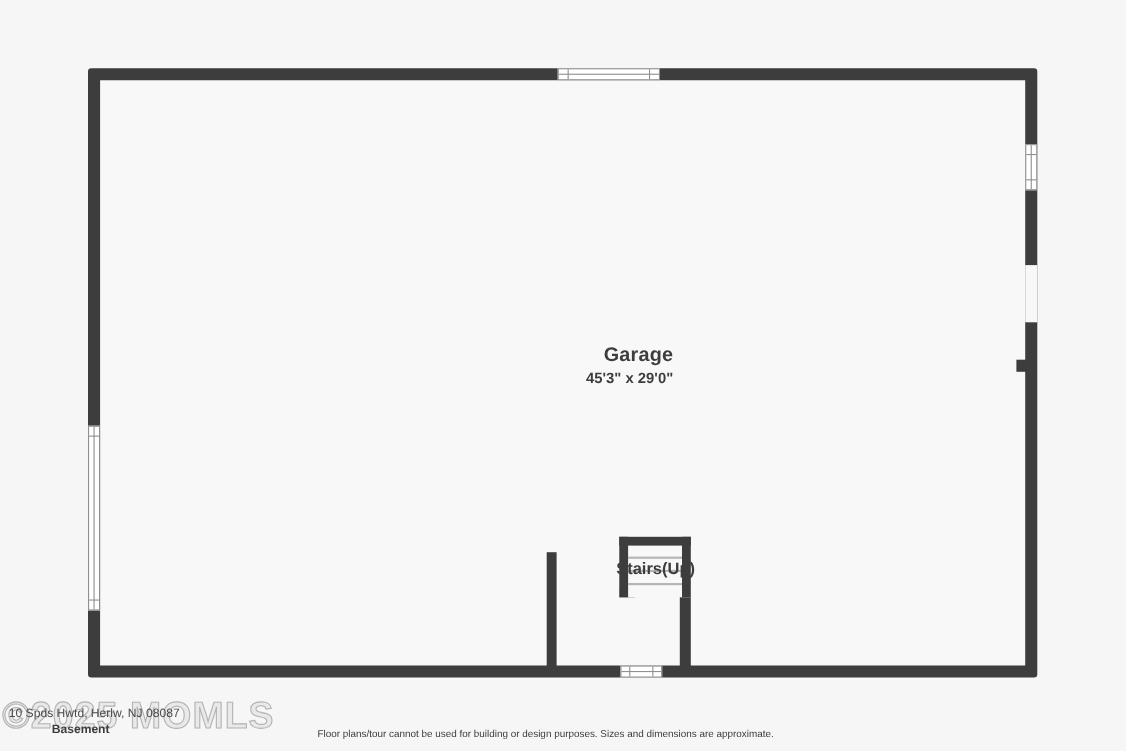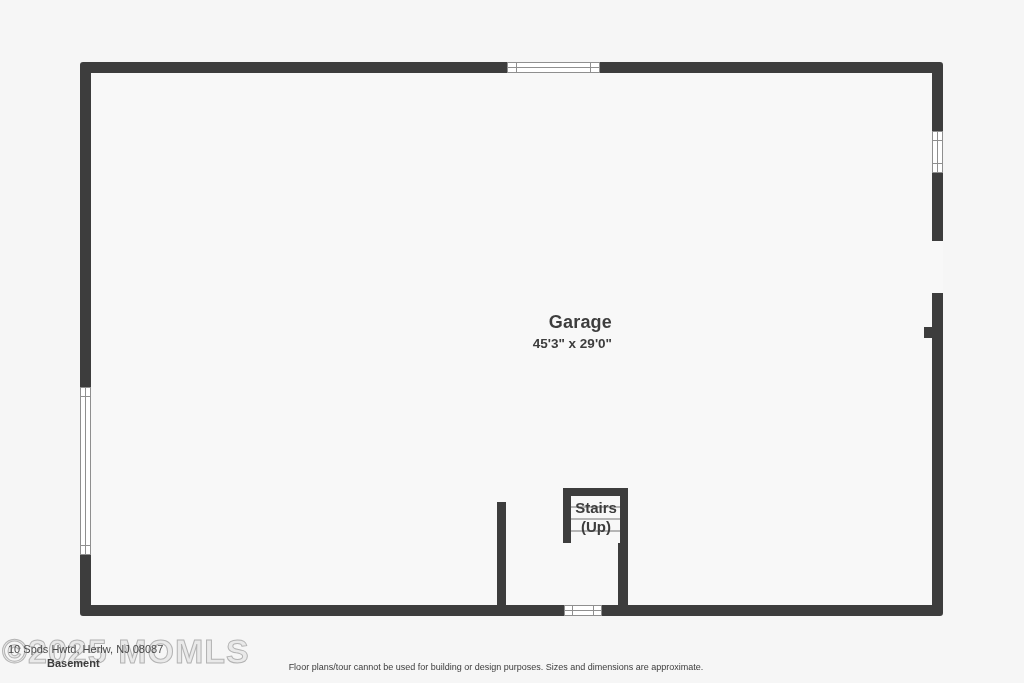--- a/index.html
+++ b/index.html
@@ -33,21 +33,21 @@
   .stairs-room {
     left: 563px; top: 488px; width: 65px; height: 55px;
     border-top: 8px solid #3d3d3d;
     border-left: 8px solid #3d3d3d;
     border-right: 8px solid #3d3d3d;
     background: #f8f8f8;
   }
   .tread { position: absolute; left: 0; width: 49px; height: 1.5px; background: #b5b5b5; }
   .stairs-label-box {
     left: 556px; top: 494px; width: 80px; height: 46px;
-    display: flex; flex-direction: column; align-items: center; justify-content: center;
+    display: flex; flex-direction: row; align-items: center; justify-content: center;
     text-align: center; font-size: 15px; font-weight: 700; line-height: 19px;
     white-space: nowrap;
   }
 
   
   .opening { background: #f8f8f8; }
   .door-opening-right { left: 932px; top: 241px; width: 11px; height: 52px; }
 
   .window {
     background: #ffffff;

